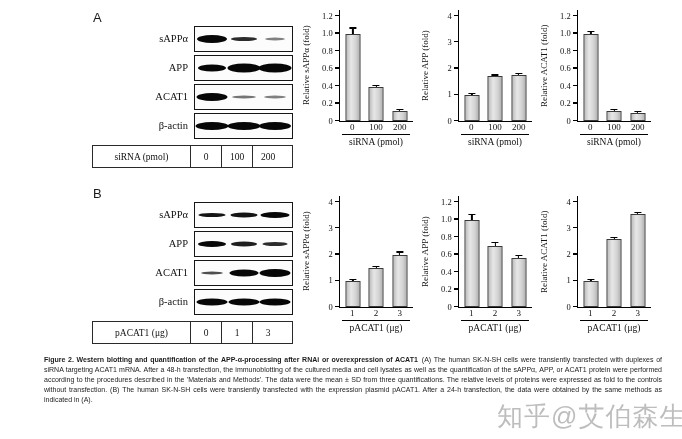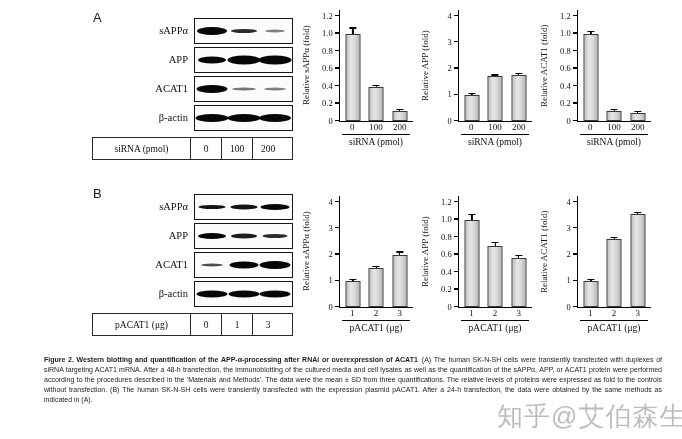--- a/index.html
+++ b/index.html
@@ -1,21 +1,21 @@
 <!DOCTYPE html>
 <html><head>
 <meta charset="utf-8">
 <style>
   html,body{margin:0;padding:0;}
   body{width:682px;height:439px;background:#ffffff;overflow:hidden;position:relative;
        font-family:"Liberation Sans",sans-serif;}
   .page{position:absolute;inset:0;background:#fff;}
   .panel{position:absolute;left:88px;width:594px;}
   .letter{position:absolute;left:5px;top:0px;font:400 13px "Liberation Sans",sans-serif;color:#1a1a1a;}
-  .blot-mount{position:absolute;left:0;top:6px;}
+  .blot-mount{position:absolute;left:0;top:14px;}
   .blot-row{display:flex;align-items:center;height:29px;}
   .blot-label{width:100px;text-align:right;padding-right:6px;font:10.5px "Liberation Serif",serif;color:#111;}
   .blot-box{position:relative;width:99px;height:26px;border:1.5px solid #161616;background:#fcfcfc;box-sizing:border-box;}
   .band{position:absolute;top:50%;transform:translate(-50%,-50%);background:#070707;border-radius:50%;filter:blur(0.6px);}
   .blot-table{display:flex;margin-top:5px;margin-left:4px;border:1.2px solid #2a2a2a;height:21px;box-sizing:content-box;background:#fff;}
   .tcell{display:flex;align-items:center;justify-content:center;font:9.5px "Liberation Serif",serif;color:#111;
          border-left:1.2px solid #2a2a2a;flex:0 0 30px;}
   .tcell.tlabel{flex:0 0 97px;border-left:none;}
   .charts-mount{position:absolute;left:212px;top:0;display:flex;gap:6px;}
   .chart{width:113px;}

